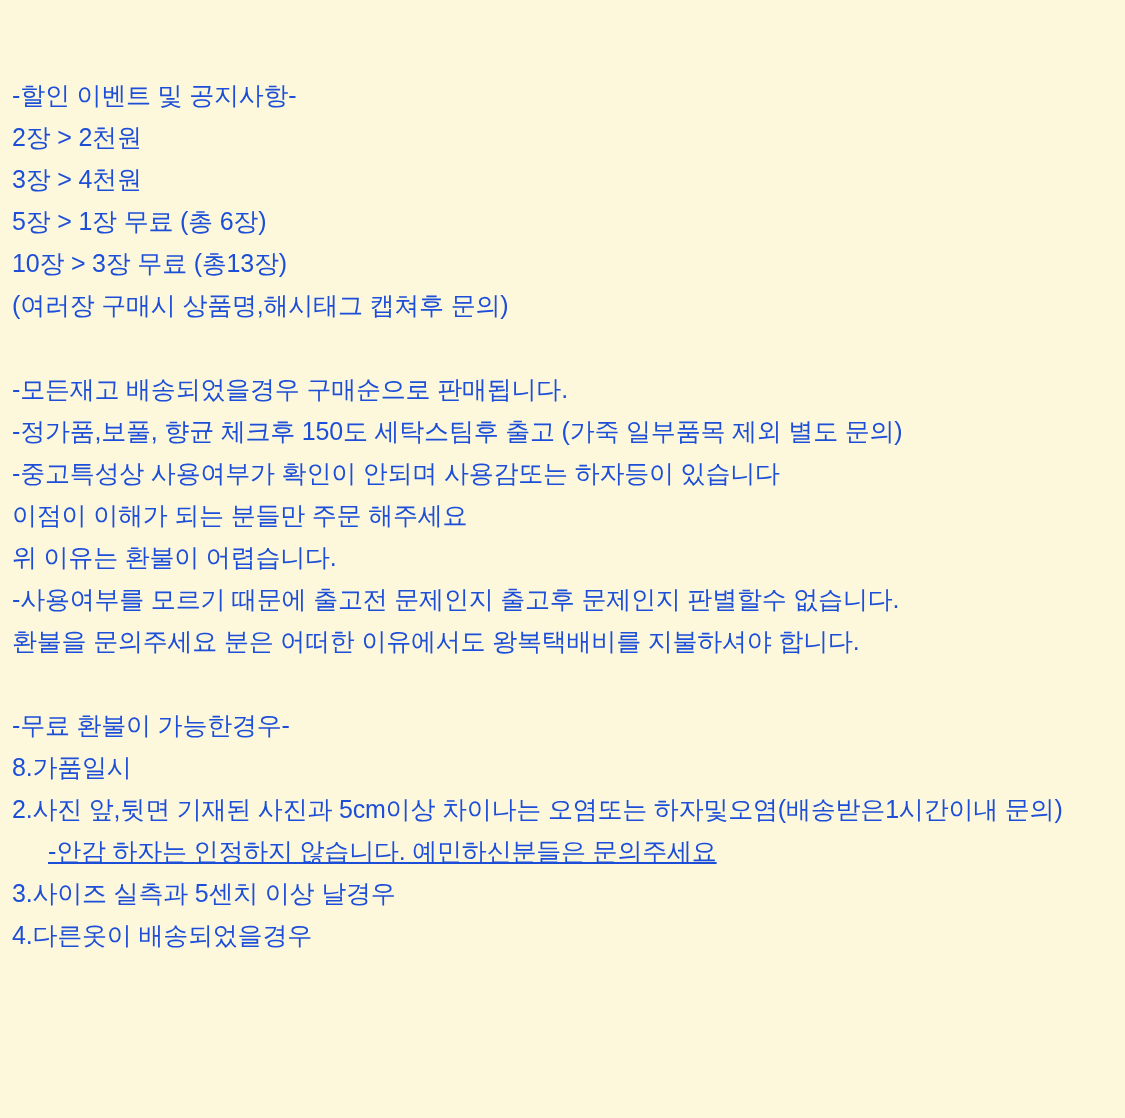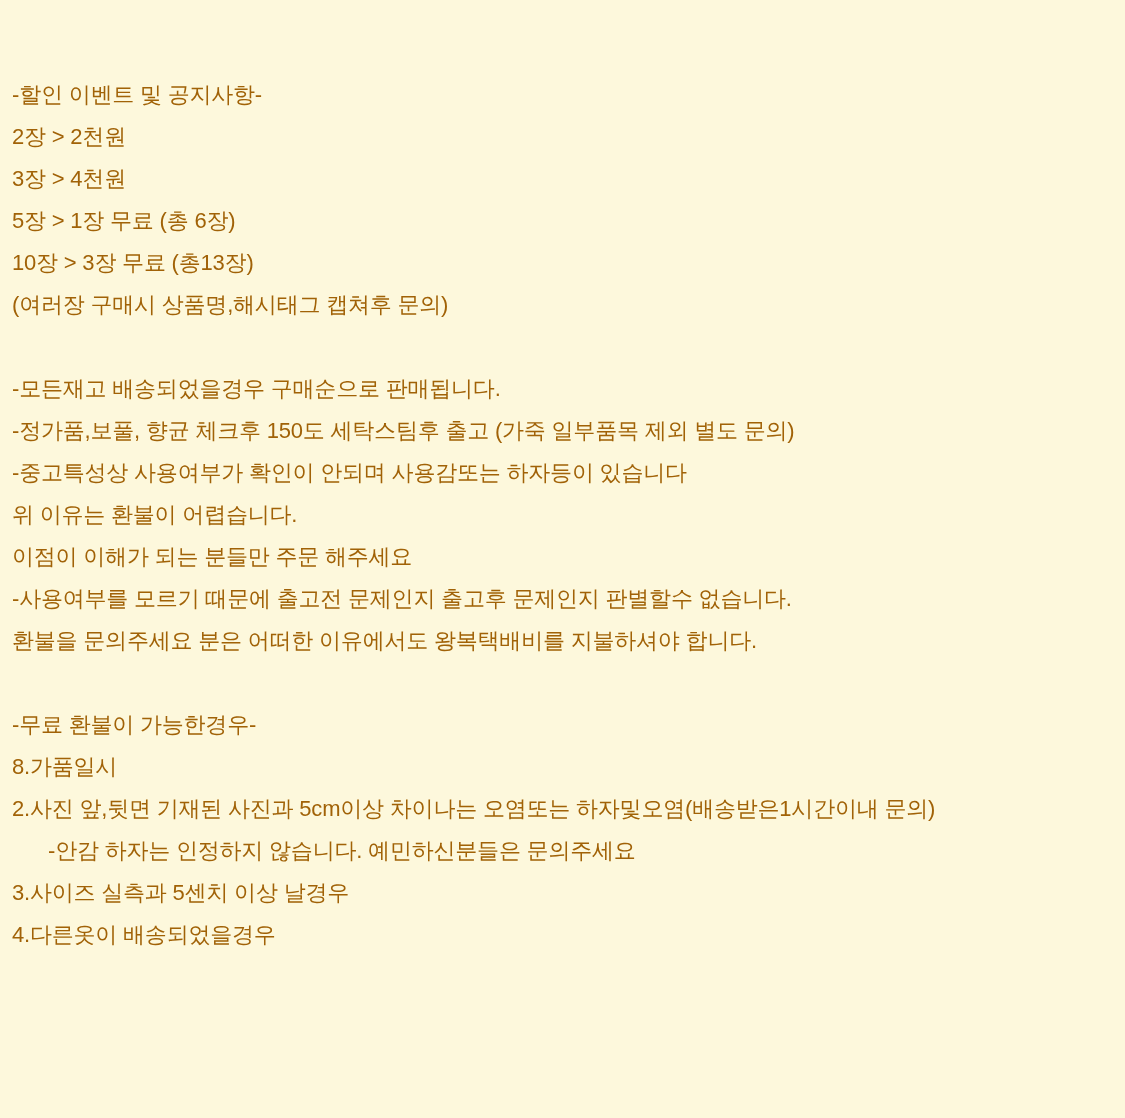--- a/index.html
+++ b/index.html
@@ -18,31 +18,32 @@
     position: relative;
     width: 1125px;
     height: 1118px;
     box-sizing: border-box;
     padding: 74px 0 0 12px;
   }
   .block {
     display: block;
   }
   .line {
-    font-size: 22px;
+    font-size: 25px;
     line-height: 42px;
     letter-spacing: -0.2px;
     white-space: pre;
-    color: #a16207;
+    color: #1d4ed8;
   }
   .spacer {
     height: 42px;
   }
   .indent {
     padding-left: 36px;
+    text-decoration: underline;
   }
 </style>
 </head>
 <body>
 
 <div class="page">
 
   <div class="block">
     <div class="line">-할인 이벤트 및 공지사항-</div>
     <div class="line">2장 &gt; 2천원</div>
@@ -51,22 +52,22 @@
     <div class="line">10장 &gt; 3장 무료 (총13장)</div>
     <div class="line">(여러장 구매시 상품명,해시태그 캡쳐후 문의)</div>
   </div>
 
   <div class="spacer"></div>
 
   <div class="block">
     <div class="line">-모든재고 배송되었을경우 구매순으로 판매됩니다.</div>
     <div class="line">-정가품,보풀, 향균 체크후 150도 세탁스팀후 출고 (가죽 일부품목 제외 별도 문의)</div>
     <div class="line">-중고특성상 사용여부가 확인이 안되며 사용감또는 하자등이 있습니다</div>
+    <div class="line">이점이 이해가 되는 분들만 주문 해주세요</div>
     <div class="line">위 이유는 환불이 어렵습니다.</div>
-    <div class="line">이점이 이해가 되는 분들만 주문 해주세요</div>
     <div class="line">-사용여부를 모르기 때문에 출고전 문제인지 출고후 문제인지 판별할수 없습니다.</div>
     <div class="line">환불을 문의주세요 분은 어떠한 이유에서도 왕복택배비를 지불하셔야 합니다.</div>
   </div>
 
   <div class="spacer"></div>
 
   <div class="block">
     <div class="line">-무료 환불이 가능한경우-</div>
     <div class="line">8.가품일시</div>
     <div class="line">2.사진 앞,뒷면 기재된 사진과 5cm이상 차이나는 오염또는 하자및오염(배송받은1시간이내 문의)</div>

